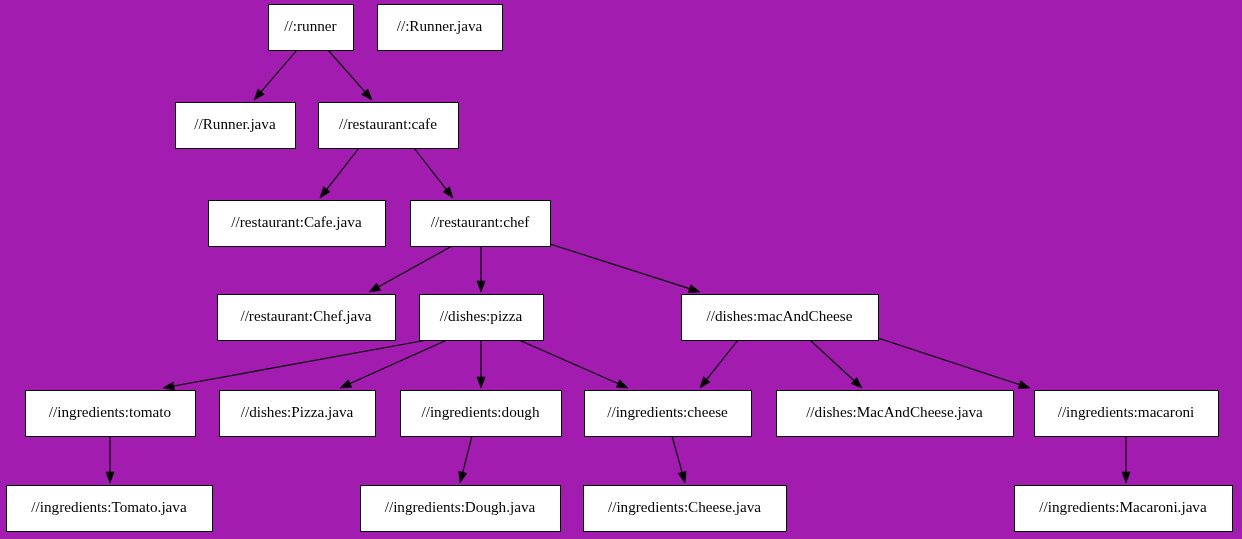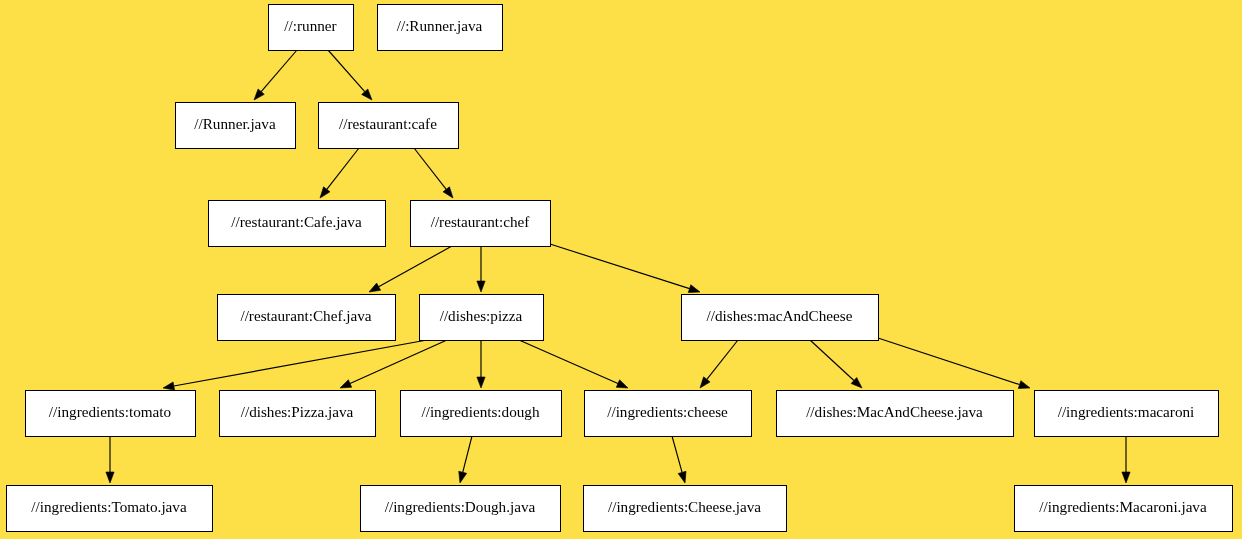--- a/index.html
+++ b/index.html
@@ -4,21 +4,21 @@
 <style>
   html, body {
     margin: 0;
     padding: 0;
     background: #ffffff;
   }
   #graph-canvas {
     position: relative;
     width: 1242px;
     height: 539px;
-    background: #fde047;
+    background: #a21caf;
     overflow: hidden;
     font-family: "Liberation Serif", "DejaVu Serif", serif;
   }
   svg#graph-svg {
     position: absolute;
     left: 0;
     top: 0;
     width: 1242px;
     height: 539px;
     display: block;

